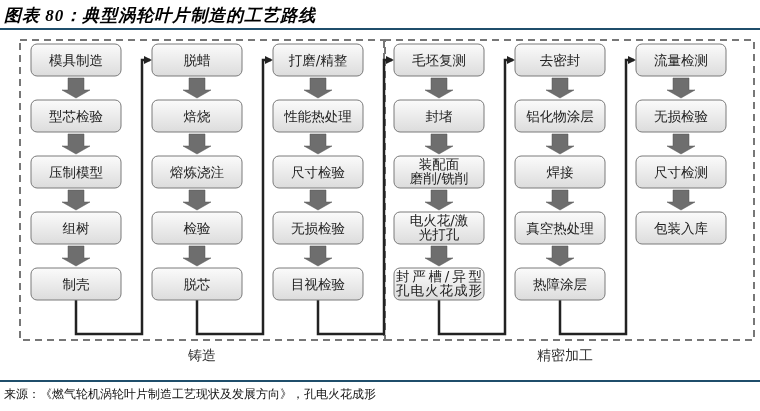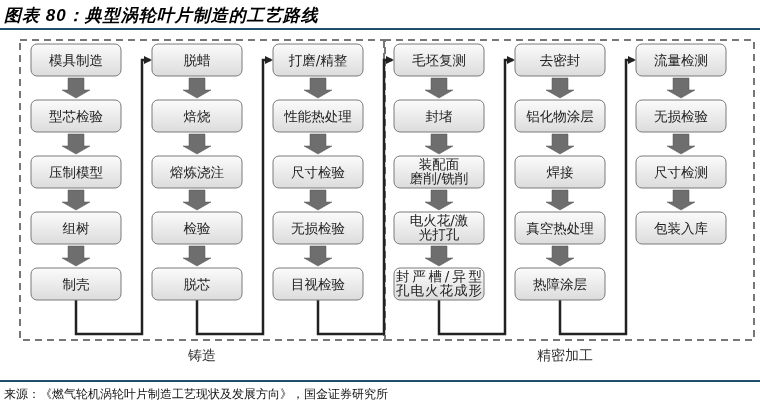--- a/index.html
+++ b/index.html
@@ -1,19 +1,19 @@
 <!DOCTYPE html>
 <html><head>
 <meta charset="utf-8">
 <style>
   html, body { margin:0; padding:0; background:#ffffff; }
   body { width:760px; height:411px; position:relative; overflow:hidden;
          font-family:"DejaVu Serif","Liberation Serif",serif; }
   .title { position:absolute; left:4px; top:4px; font-size:17px; font-weight:bold;
-           font-style:italic; color:#000; font-family:Liberation Sans, sans-serif; letter-spacing:1px; }
+           font-style:italic; color:#000; font-family:Liberation Serif, serif; letter-spacing:1px; }
   .rule { position:absolute; left:0; width:760px; height:2px; background:#1f4e6b; }
   .rule.top { top:28px; }
   .rule.bottom { top:380px; }
   .source { position:absolute; left:4px; top:386px; font-size:12px; color:#111;
             font-family:"DejaVu Serif","Liberation Serif",serif; }
   svg#diagram { position:absolute; left:0; top:30px; }
   .box-text { font-size:13.5px; fill:#222; font-family:"DejaVu Sans","Liberation Sans",sans-serif; }
   .group-label { font-size:14px; fill:#333; font-family:"DejaVu Sans","Liberation Sans",sans-serif; }
 </style>
 </head>
@@ -182,13 +182,13 @@
       </g>
       <path d="M673,160 L689,160 L689,172 L695,172 L681,180 L667,172 L673,172 Z" fill="#6e6e6e" stroke="#555" stroke-width="0.5"></path>
       <g>
         <rect x="636" y="182" width="90" height="32" rx="6" ry="6" fill="url(#boxgrad)" stroke="#7a7a7a" stroke-width="1"></rect>
         <text x="681" y="203" text-anchor="middle" class="box-text">包装入库</text>
       </g>
     </g>
 </svg>
 
 <div class="rule bottom"></div>
-<div class="source">来源：《燃气轮机涡轮叶片制造工艺现状及发展方向》，国金证券研究所</div>
+<div class="source">来源：《燃气轮机涡轮叶片制造工艺现状及发展方向》，孔电火花成形</div>
 
 </body></html>

